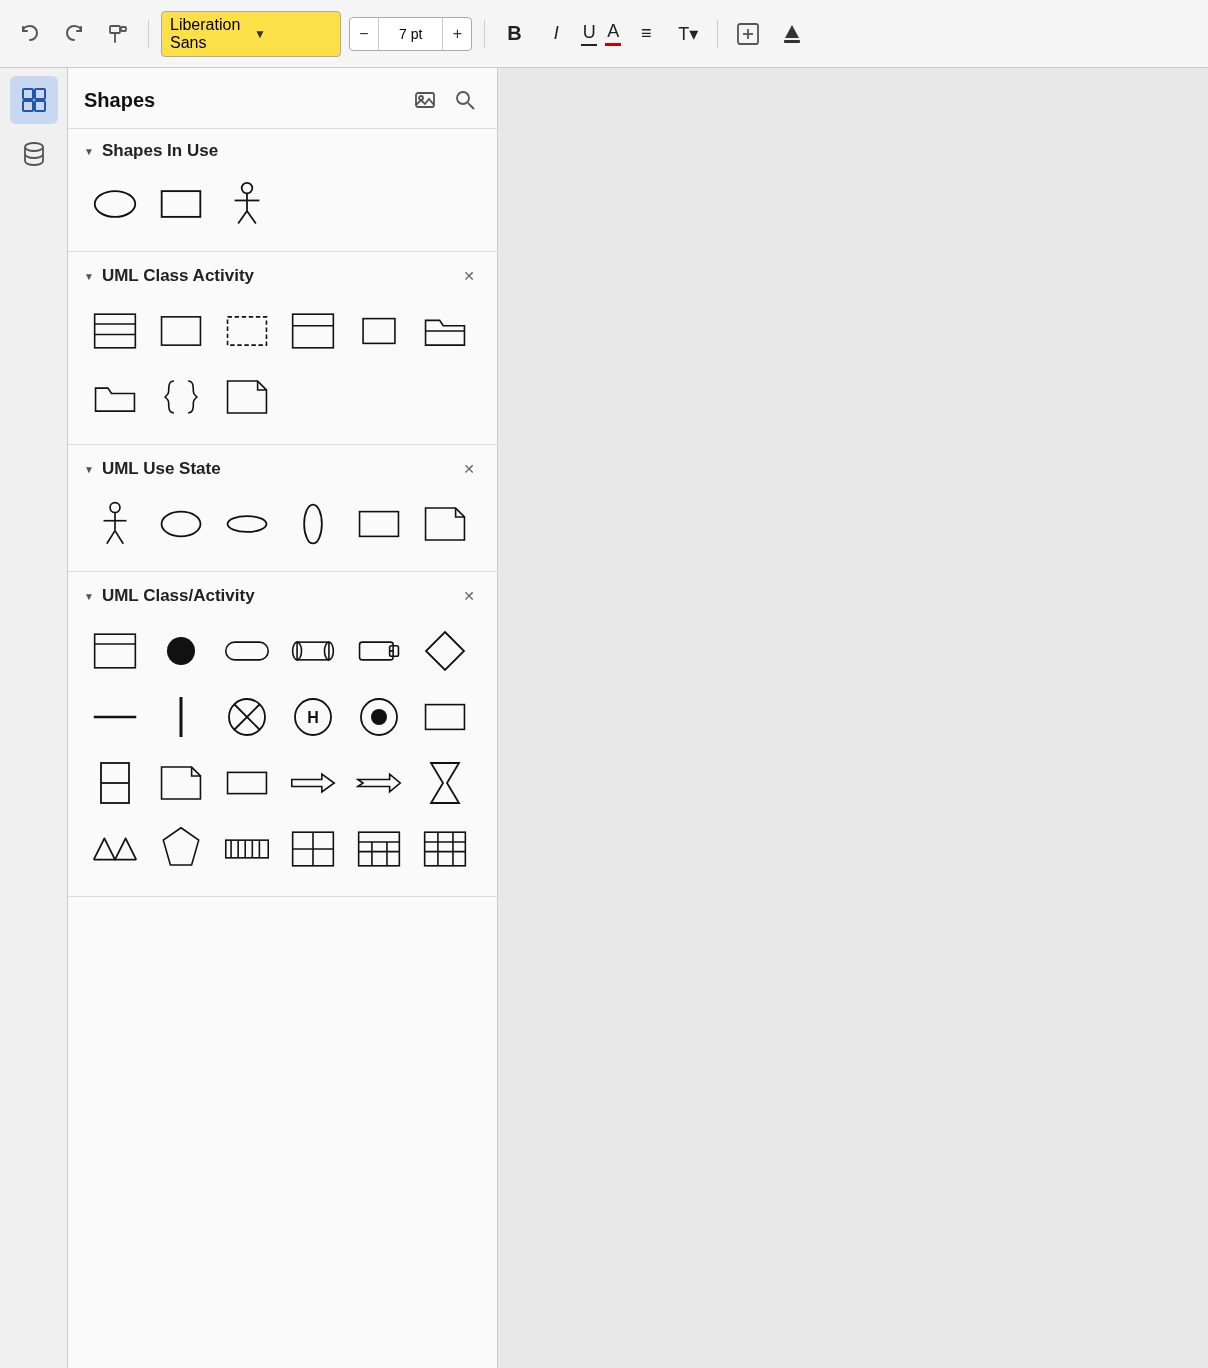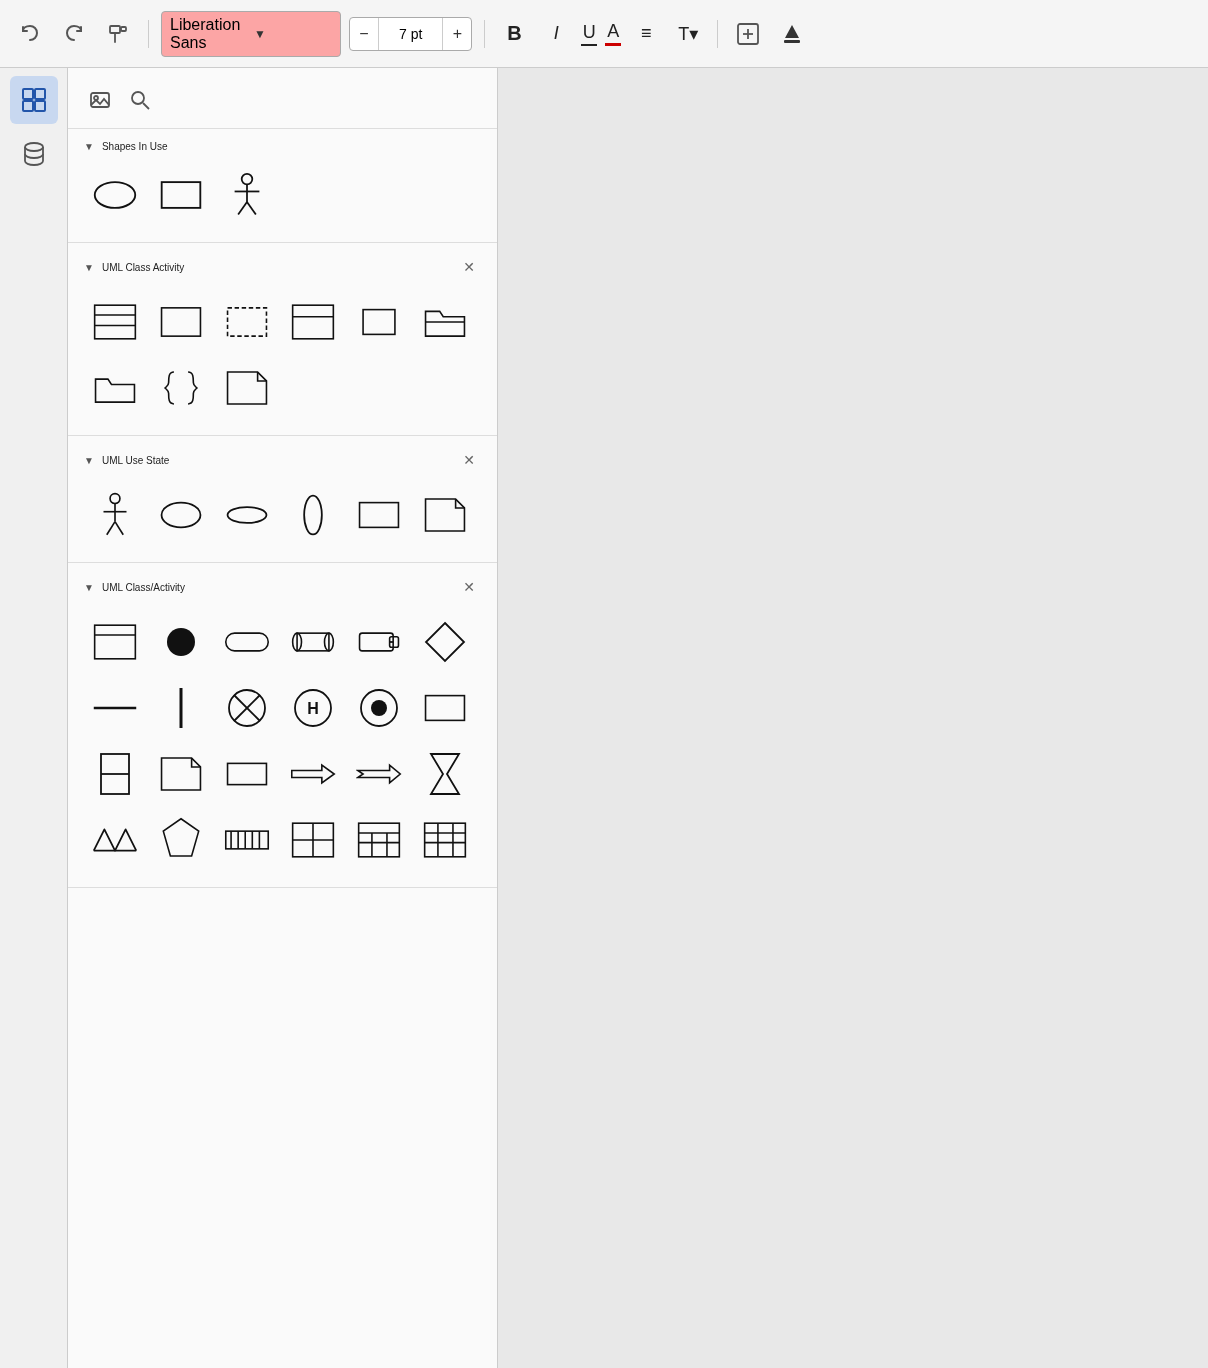--- a/index.html
+++ b/index.html
@@ -29,21 +29,21 @@
       display: flex; align-items: center; justify-content: center;
       cursor: pointer;
       background: none; border: none;
       font-size: 18px; color: #555;
     }
     .toolbar-divider { width: 1px; height: 28px; background: #ccc; margin: 0 4px; }
     .font-selector {
       display: flex; align-items: center;
       border: 1.5px solid #aaa;
       border-radius: 4px;
-      background: #fca5a5;
+      background: #fde047;
       padding: 4px 8px;
       gap: 6px;
       cursor: pointer;
       min-width: 180px;
     }
     .font-selector span { font-size: 16px; flex: 1; }
     .font-selector .arrow { font-size: 12px; color: #333; }
     .size-control {
       display: flex; align-items: center;
       border: 1.5px solid #aaa;
@@ -154,22 +154,22 @@
       border-bottom: 1px solid #ddd;
       padding: 12px 16px 16px 16px;
     }
     .section-header {
       display: flex;
       align-items: center;
       margin-bottom: 12px;
       gap: 6px;
     }
     .section-title {
-      font-size: 10px;
-      font-weight: 400;
+      font-size: 17px;
+      font-weight: 700;
       color: #222;
       flex: 1;
     }
     .section-triangle {
       font-size: 10px;
       color: #555;
       margin-right: 2px;
     }
     .section-close {
       width: 24px; height: 24px;
@@ -285,20 +285,21 @@
         <ellipse cx="14" cy="7" rx="9" ry="4"></ellipse>
         <path d="M5 7 L5 14 C5 16.2 9 18 14 18 C19 18 23 16.2 23 14 L23 7"></path>
         <path d="M5 14 L5 21 C5 23.2 9 25 14 25 C19 25 23 23.2 23 21 L23 14"></path>
       </svg>
     </div>
   </div>
 
   <div class="shapes-panel">
 
     <div class="panel-header">
+      <span class="panel-title">Shapes</span>
       <button class="panel-icon-btn" title="Image">
         <svg width="22" height="22" viewBox="0 0 22 22" fill="none" stroke="#555" stroke-width="1.8">
           <rect x="2" y="4" width="18" height="14" rx="2"></rect>
           <circle cx="7" cy="9" r="2"></circle>
           <path d="M2 16 L7 11 L11 15 L15 10 L20 16"></path>
         </svg>
       </button>
       <button class="panel-icon-btn" title="Search">
         <svg width="22" height="22" viewBox="0 0 22 22" fill="none" stroke="#555" stroke-width="1.8">
           <circle cx="9" cy="9" r="6"></circle>

